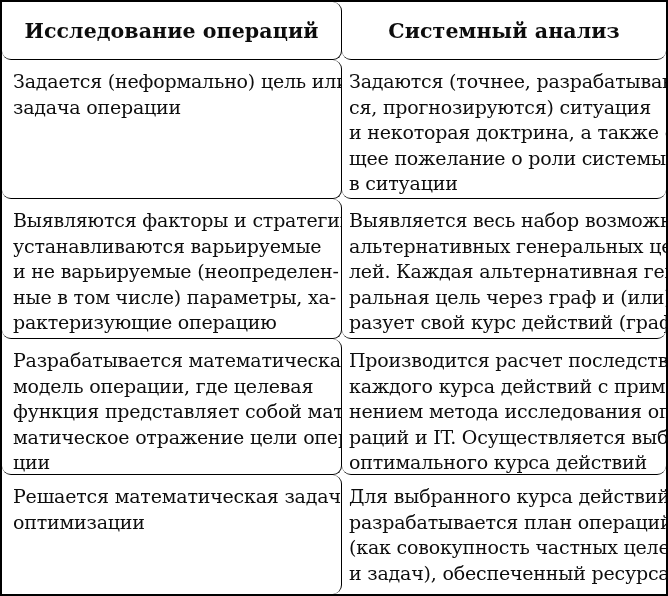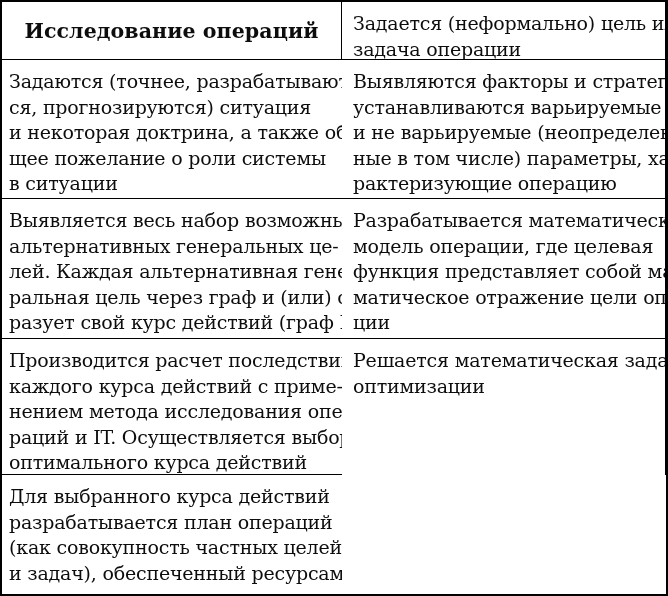--- a/index.html
+++ b/index.html
@@ -25,20 +25,21 @@
     grid-template-rows: 58px 139px 140px 136px 119px;
     width: 664px;
     height: 592px;
     font-family: "DejaVu Serif", "Liberation Serif", serif;
     color: #0d0d0d;
   }
   .cell {
     box-sizing: border-box;
     overflow: hidden;
     background: #ffffff;
+    border-radius: 9px;
   }
   .col-left  { border-right: 1px solid #000000; }
   .hline     { border-bottom: 1px solid #000000; }
   .header-cell {
     display: flex;
     align-items: center;
     justify-content: center;
     font-weight: bold;
     font-size: 20.5px;
     letter-spacing: 0.1px;
@@ -55,20 +56,21 @@
     padding-left: 7px;
   }
 </style>
 </head>
 <body>
 
 <div class="table-outer">
   <div class="table-grid">
 
     <div class="cell header-cell col-left hline">Исследование операций</div>
+    <div class="cell header-cell col-right hline">Системный анализ</div>
 
     <div class="cell body-cell col-left hline">Задается (неформально) цель или
 задача операции</div>
     <div class="cell body-cell col-right hline">Задаются (точнее, разрабатывают-
 ся, прогнозируются) ситуация
 и некоторая доктрина, а также об-
 щее пожелание о роли системы
 в ситуации</div>
 
     <div class="cell body-cell col-left hline">Выявляются факторы и стратегии,

